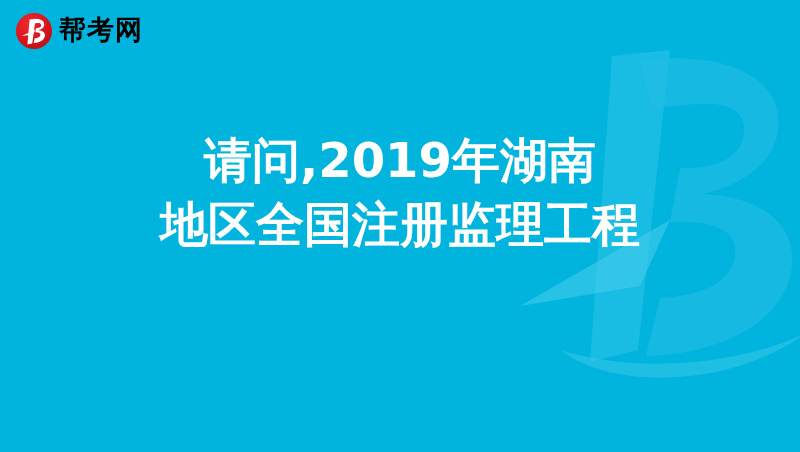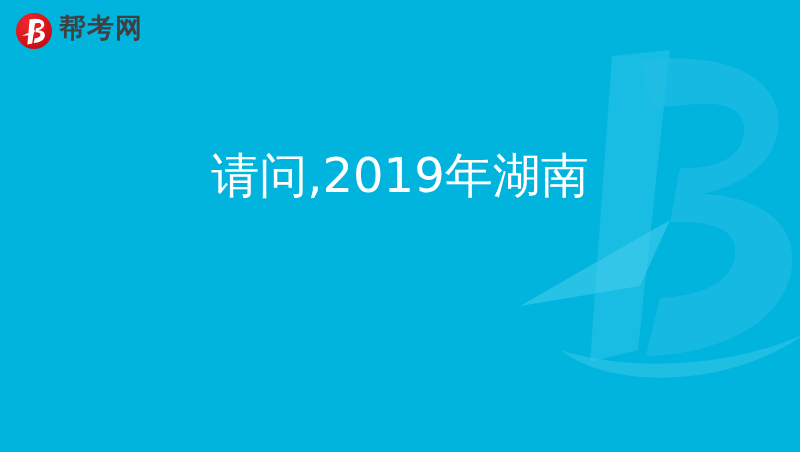--- a/index.html
+++ b/index.html
@@ -59,51 +59,50 @@
     overflow: hidden;
   }
   .logo-mark svg {
     position: absolute;
     left: 0;
     top: 0;
     width: 36px;
     height: 36px;
   }
   .logo-word {
-    font-family: Liberation Mono, monospace;
+    font-family: Liberation Serif, serif;
     font-size: 27px;
     line-height: 1;
     font-weight: 700;
-    color: #404040;
+    color: #000000;
     letter-spacing: 1px;
     white-space: nowrap;
     padding-bottom: 2px;
   }
 
   
   .headline {
     position: absolute;
     left: 0;
     right: 0;
     top: 128px;
     z-index: 2;
     text-align: center;
     padding: 0 24px;
     box-sizing: border-box;
   }
   .headline-line {
     display: block;
     font-family: "DejaVu Sans", "Liberation Sans", sans-serif;
-    font-weight: 400;
+    font-weight: 700;
     font-size: 48px;
     line-height: 64px;
     color: #ffffff;
     letter-spacing: 0px;
     white-space: nowrap;
-    margin-top: 15px;
   }
 </style>
 </head>
 <body>
 
 <div class="poster">
 
   <div class="watermark">
     <svg viewBox="0 0 300 330" xmlns="http://www.w3.org/2000/svg" aria-hidden="true">
       <g fill="#2ec2e6" opacity="0.55">
@@ -140,15 +139,16 @@
                    C25.2 10.5 23.9 9.9 21.4 10.1 L18.0 10.4 Z"></path>
           <path d="M5.5 23.0 L19.8 16.6 L17.0 21.6 Z"></path>
         </g>
       </svg>
     </span>
     <span class="logo-word">帮考网</span>
   </div>
 
   <div class="headline">
     <span class="headline-line">请问,2019年湖南</span>
+    <span class="headline-line">地区全国注册监理工程</span>
   </div>
 
 </div>
 
 </body></html>

